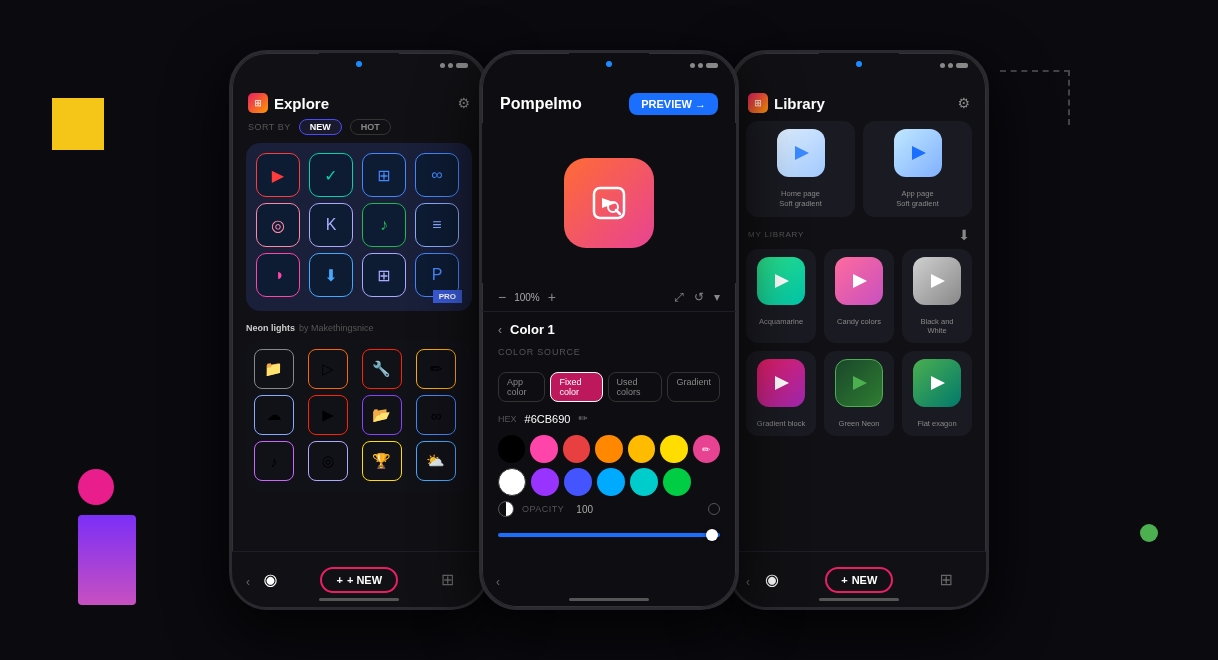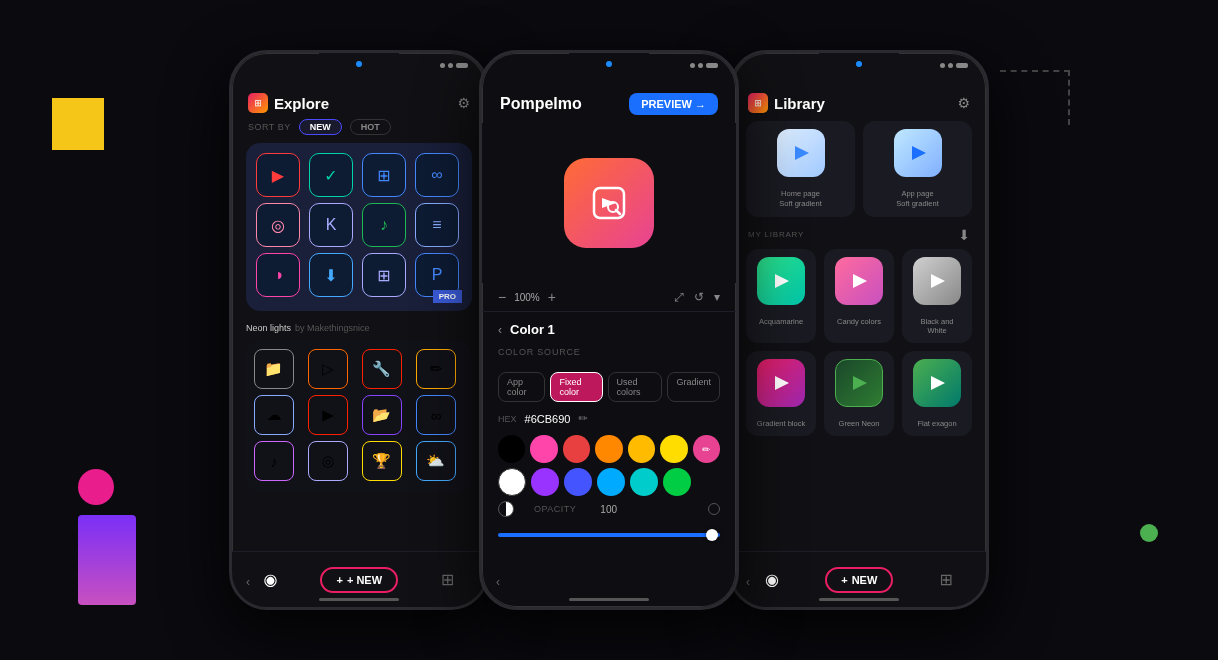--- a/index.html
+++ b/index.html
@@ -390,21 +390,21 @@
     }
     .swatch-edit {
       width: 28px; height: 28px;
       border-radius: 50%;
       background: #e84393;
       display: flex; align-items: center; justify-content: center;
       color: white; font-size: 10px;
     }
 
     .opacity-row {
-      display: flex; align-items: center; gap: 20px;
+      display: flex; align-items: center; gap: 8px;
       margin-bottom: 16px;
       justify-content: space-between;
     }
     .opacity-icon {
       width: 16px; height: 16px;
       border-radius: 50%;
       background: conic-gradient(#fff 180deg, transparent 180deg);
       border: 1px solid #555;
     }
     .opacity-label { color: #555; font-size: 9px; text-transform: uppercase; letter-spacing: 0.5px; }
@@ -547,21 +547,21 @@
           <div class="app-icon icon-spotify">♪</div>
           <div class="app-icon icon-bars">≡</div>
           <div class="app-icon icon-insta">◑</div>
           <div class="app-icon icon-download">⬇</div>
           <div class="app-icon icon-calc">⊞</div>
           <div class="app-icon icon-p">P</div>
         </div>
         <div class="pro-badge">PRO</div>
       </div>
       <div style="padding: 2px 14px 8px; display:flex; gap:4px;">
-        <span style="color:#ccc;font-size:9px;font-weight:400;">Neon lights</span>
+        <span style="color:#ccc;font-size:9px;font-weight:700;">Neon lights</span>
         <span style="color:#555;font-size:9px;">by Makethingsnice</span>
       </div>
 
       <div class="neon-card">
         <div class="icon-grid">
           <div class="neon-icon" style="border:1.5px solid #888; border-radius:8px;">📁</div>
           <div class="neon-icon" style="border:1.5px solid #ff6600;">▷</div>
           <div class="neon-icon" style="border:1.5px solid #ff2200;">🔧</div>
           <div class="neon-icon" style="border:1.5px solid #ffaa00;">✏</div>
           <div class="neon-icon" style="border:1.5px solid #88aaff;">☁</div>

